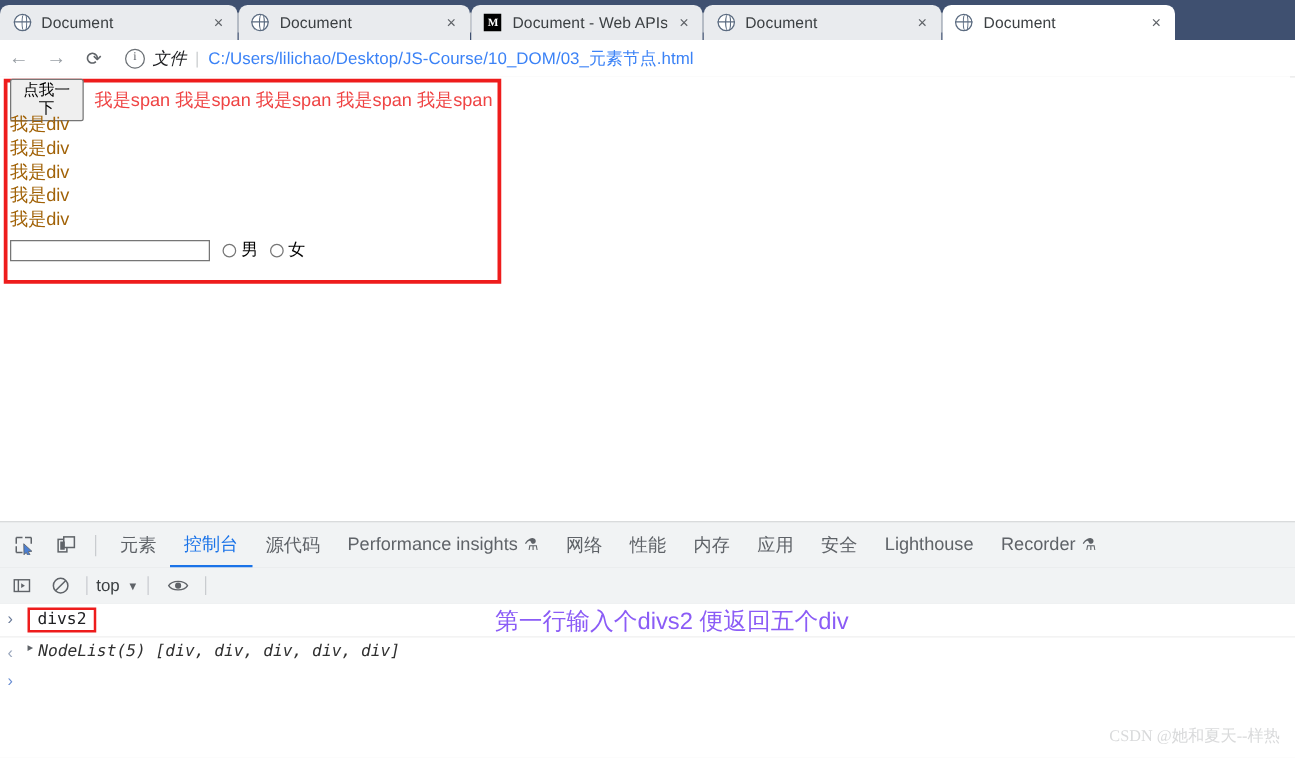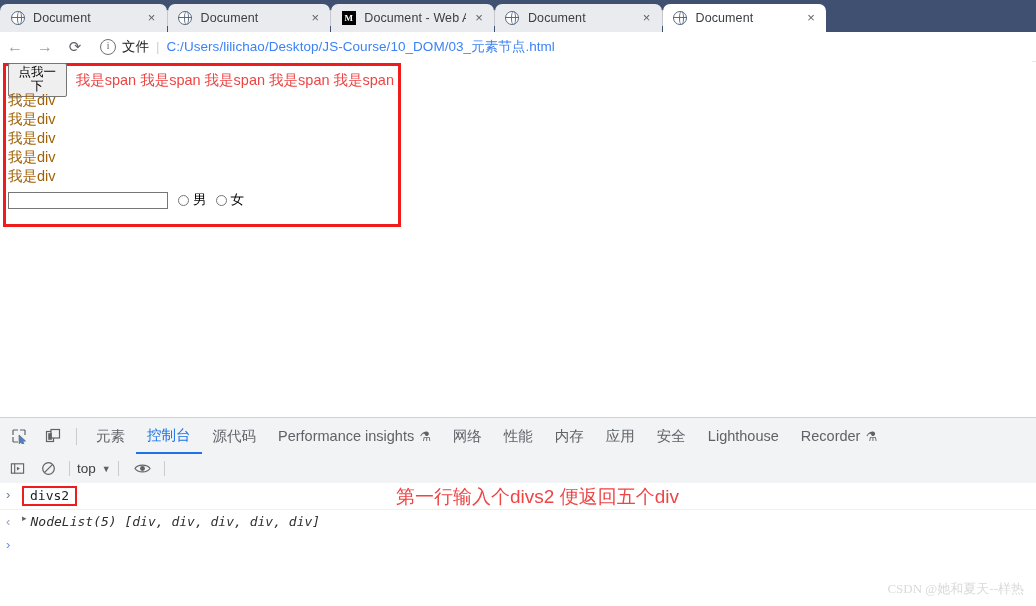--- a/index.html
+++ b/index.html
@@ -10,21 +10,21 @@
     font-family: "Liberation Sans", "DejaVu Sans", sans-serif;
   }
   #root { position: relative; width: 1036px; height: 606px; background:#fff; }
 
   
   .titlebar {
     position:absolute; left:0; top:0; width:1036px; height:32px;
     background:#3f5070;
   }
   .tabstrip {
-    position:absolute; left:0; top:4px; height:28px; width:826px;
+    position:absolute; left:0; top:4px; height:28px; width:940px;
     display:flex; align-items:flex-start;
   }
   .tab {
     position:relative; height:28px; box-sizing:border-box;
     display:flex; align-items:center;
     background:#e9ebee;
     border-top-left-radius:7px; border-top-right-radius:7px;
     padding:0 6px 0 10px;
     color:#3c4043; font-size:12.5px;
     overflow:hidden;
@@ -79,21 +79,21 @@
   .omnibox {
     flex:1 1 auto; height:29px; display:flex; align-items:center;
     padding-left:10px; font-size:13.5px; color:#202124;
   }
   .infoicon {
     width:14px;height:14px;border-radius:50%;border:1.1px solid #6b7075;
     display:inline-flex; align-items:center; justify-content:center;
     font-size:9.5px; color:#5f6368; margin-right:6px; flex:0 0 auto;
     font-family:"Liberation Serif", serif; line-height:1;
   }
-  .filelabel { color:#202124; font-size:13.5px; margin-right:7px; }
+  .filelabel { color:#202124; font-size:13.5px; margin-right:7px;font-style:italic; }
   .vbar { color:#cfd1d3; margin-right:7px; font-size:13.5px; }
   .urltext { color:#3b82f6; font-size:13.5px; letter-spacing:0.05px; }
 
   
   .viewport {
     position:absolute; left:0; top:61px; width:1032px; height:356px; background:#fff;
   }
   .redbox {
     position:absolute; left:3px; top:2px; width:398px; height:164px;
     border:3px solid #ee1c1c; box-sizing:border-box;
@@ -181,21 +181,21 @@
   .redhl {
     border:2px solid #ee1c1c; padding:0px 6px; box-sizing:border-box;
     display:inline-block; line-height:16px;
   }
   .tri { font-size:9px; color:#5f6368; margin-right:4px; }
   .prompt-row { display:flex; align-items:center; padding-left:6px; height:22px; }
   .prompt-caret { color:#6b8fd4; font-size:13px; width:16px; }
 
   .annotation {
     position:absolute; left:396px; top:484px;
-    font-size:19px; color:#ef4444; white-space:nowrap;
+    font-size:19px; color:#8b5cf6; white-space:nowrap;
     font-family:"Liberation Sans","DejaVu Sans",sans-serif;
   }
   .watermark {
     position:absolute; right:12px; bottom:8px;
     font-size:13px; color:#d9dadb; white-space:nowrap;
     font-family:Liberation Serif, serif;
   }
 </style>
 </head>
 <body>

